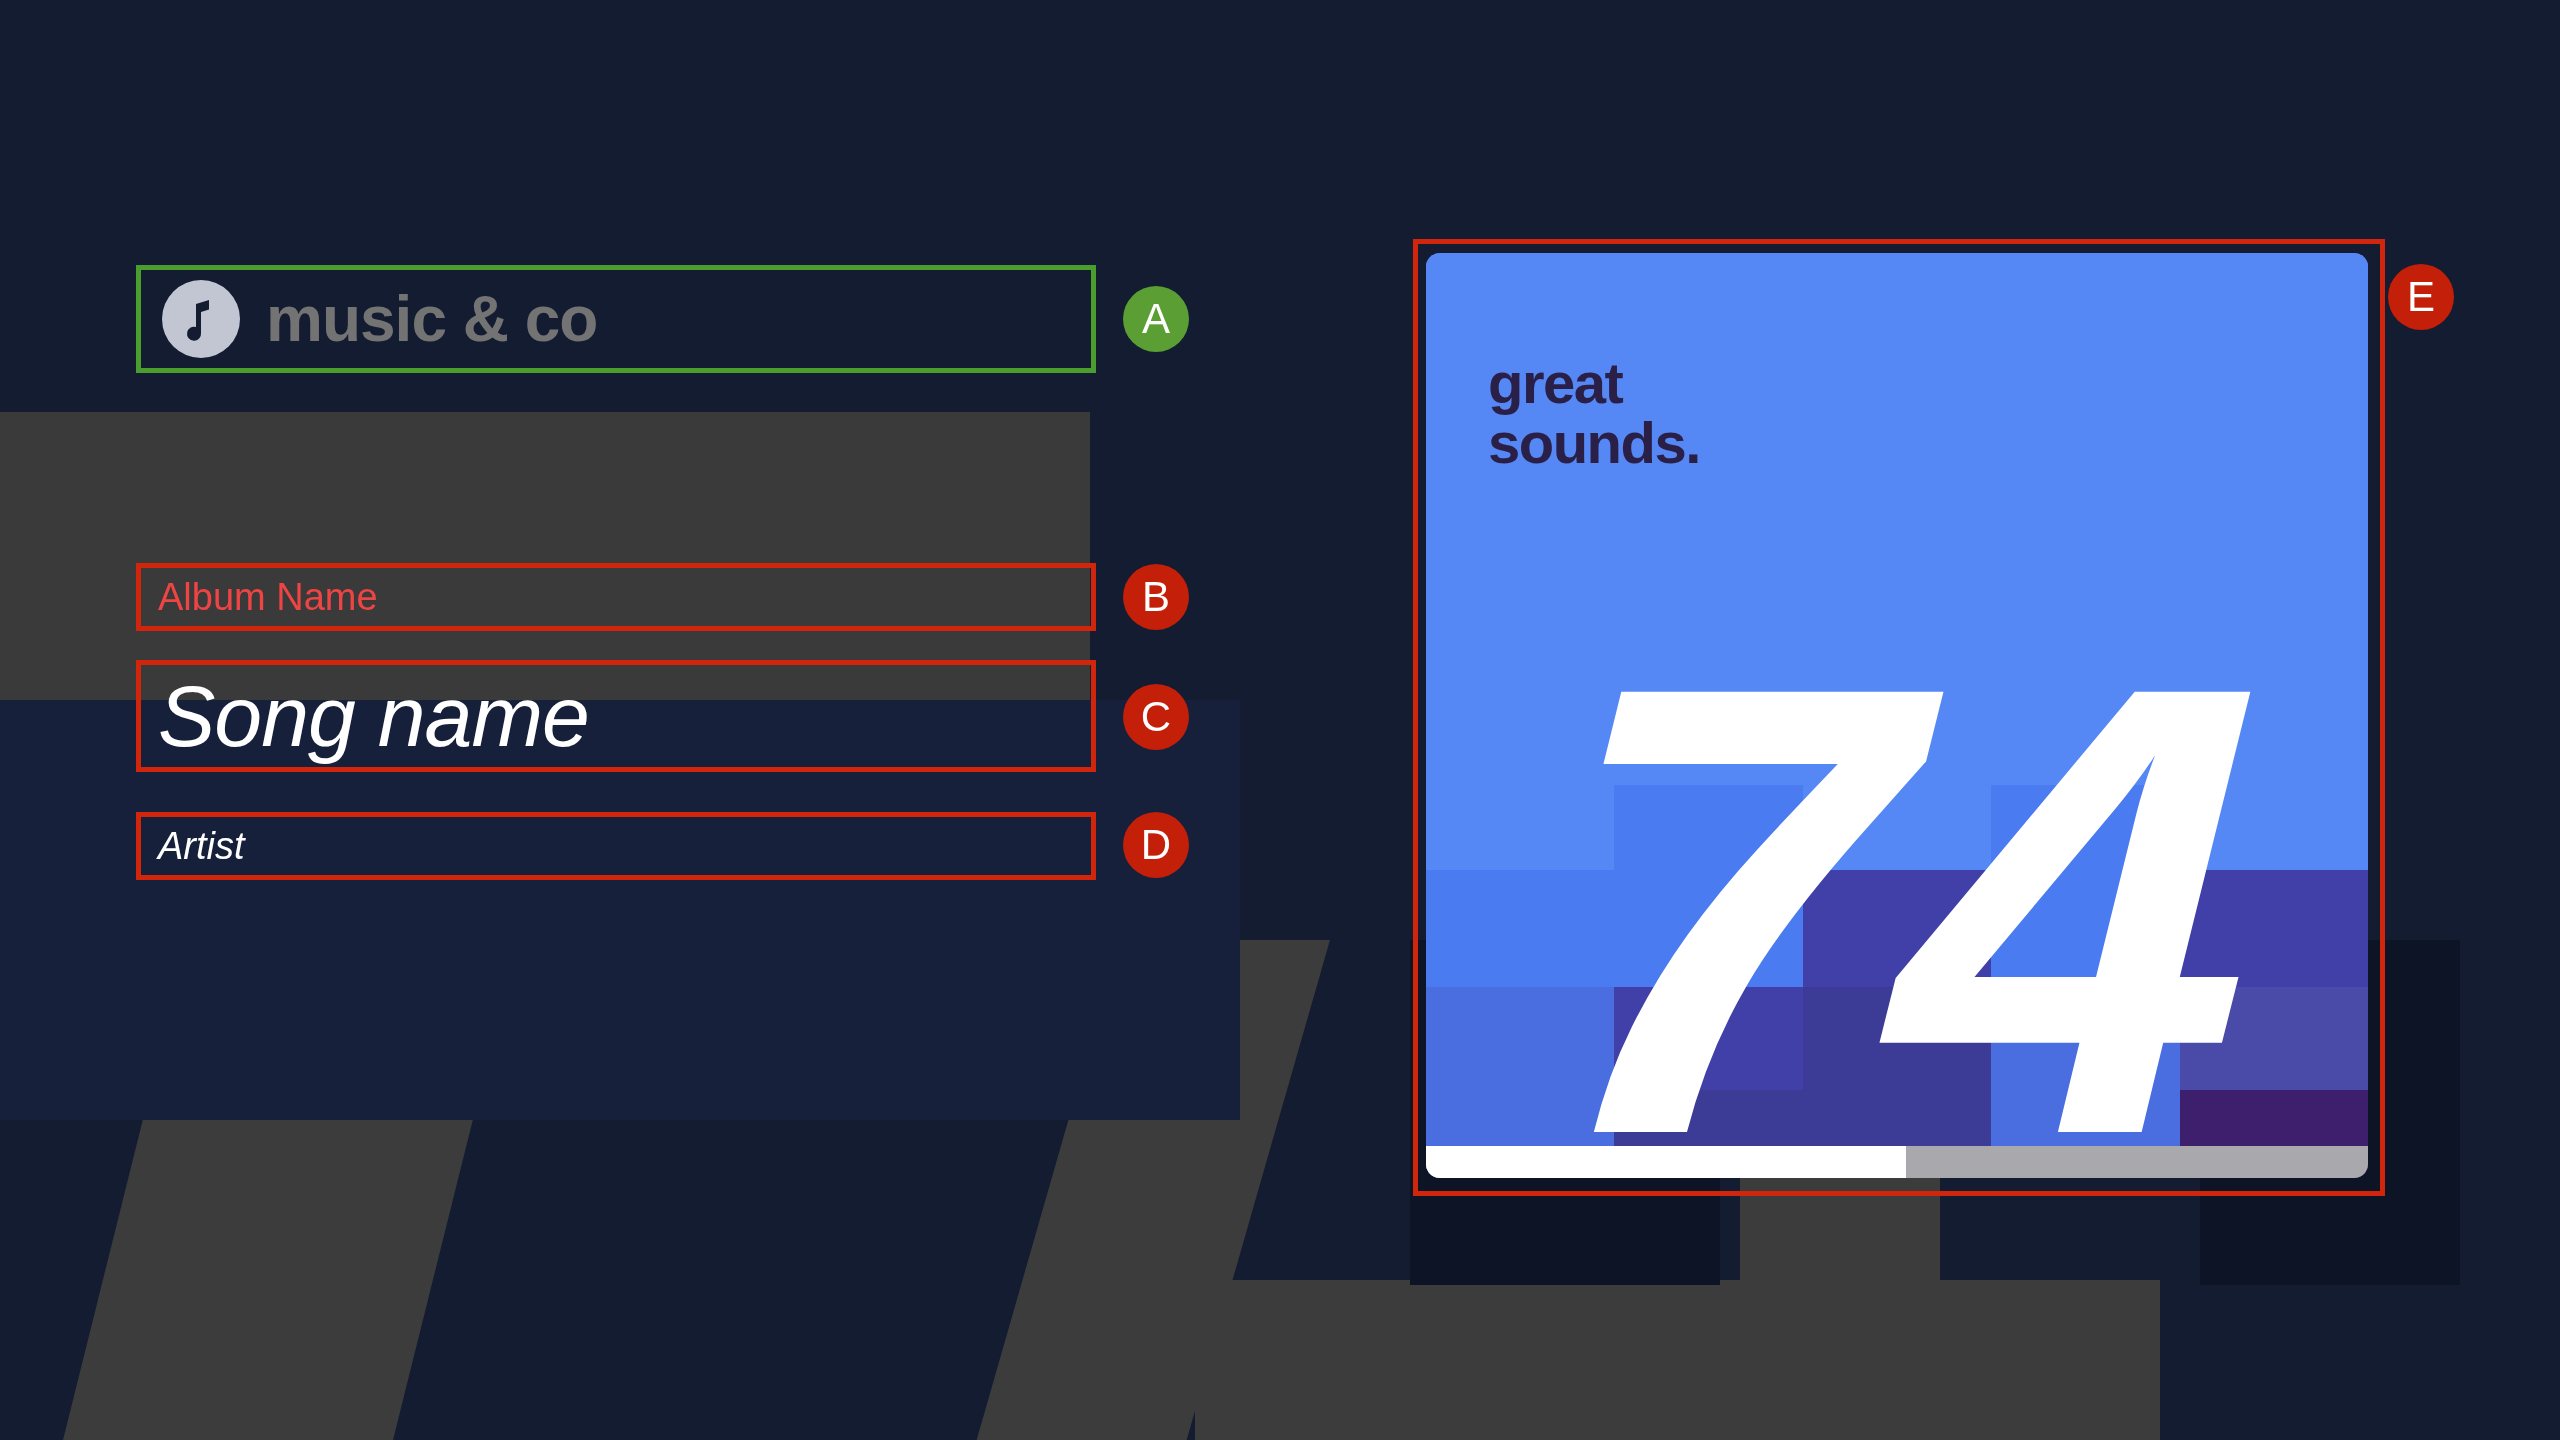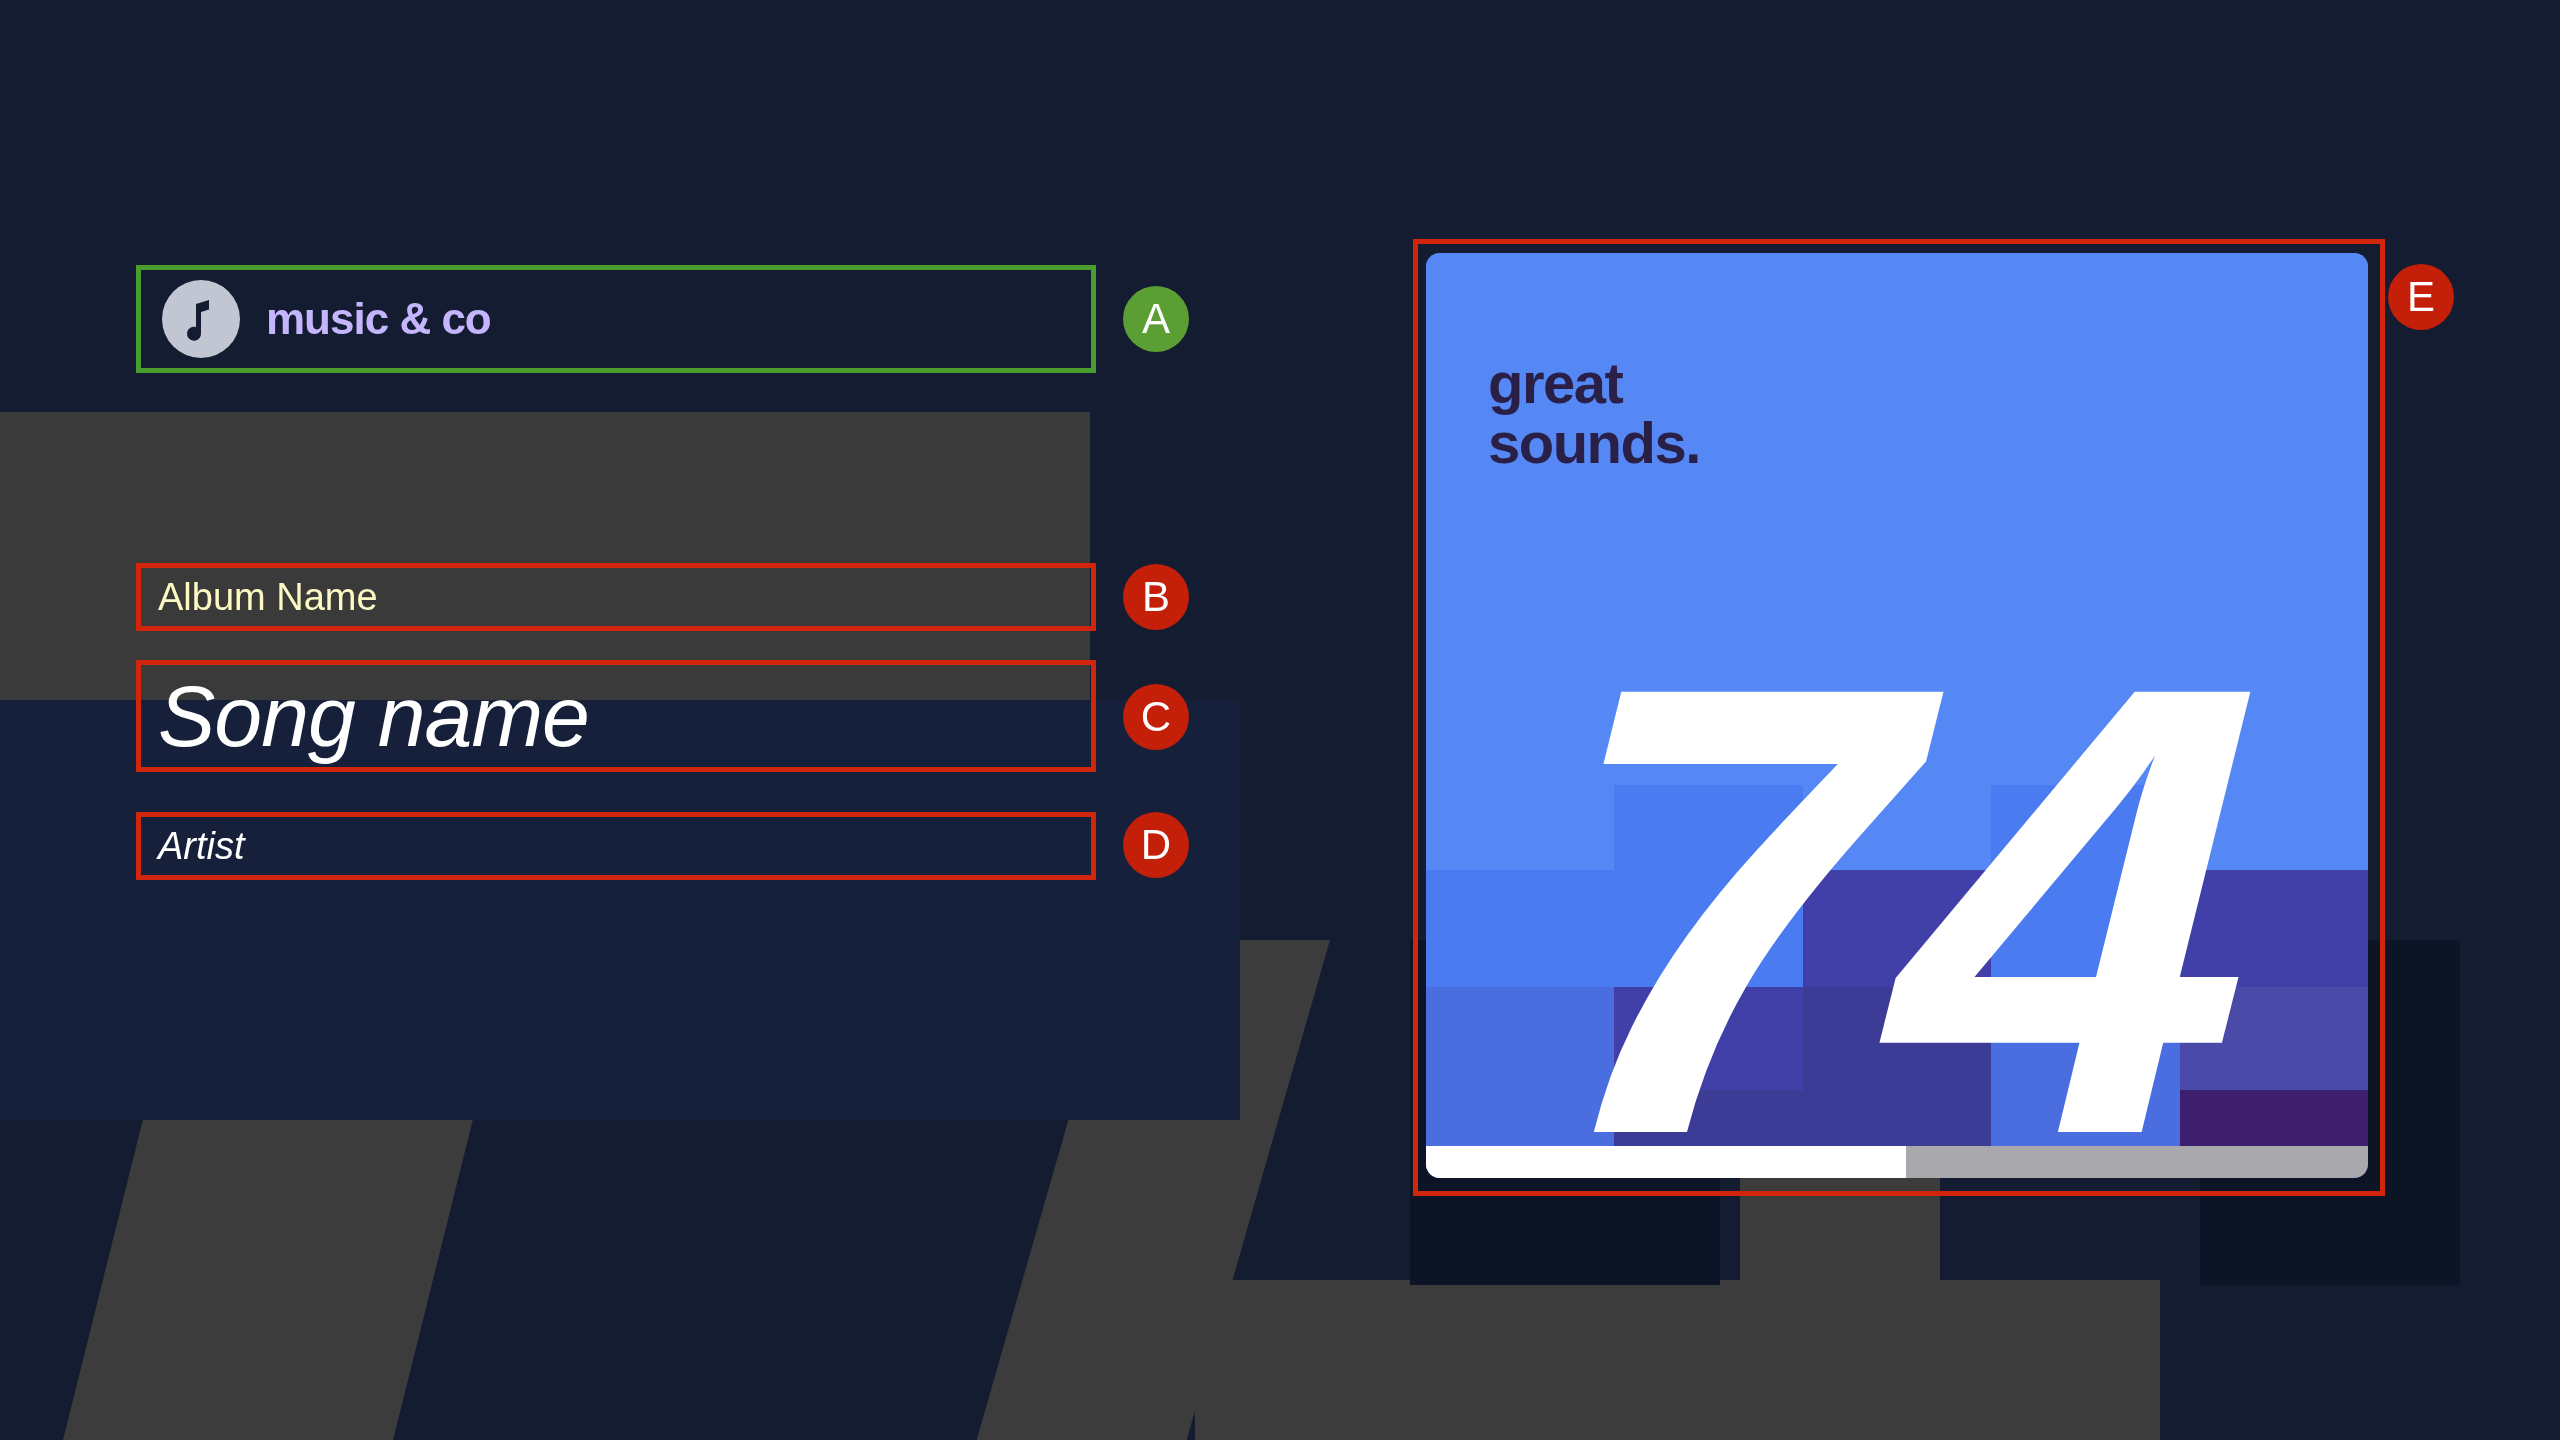--- a/index.html
+++ b/index.html
@@ -123,22 +123,22 @@
     height: 78px;
     border-radius: 50%;
     background: #c1c6d2;
     display: flex;
     align-items: center;
     justify-content: center;
     flex: none;
   }
   .logo-circle svg { display: block; }
   .brand-text {
-    color: #c4b5fd;
-    font-size: 44px;
+    color: #737373;
+    font-size: 64px;
     font-weight: 700;
     letter-spacing: -1px;
     line-height: 1;
     white-space: nowrap;
   }
 
   
   .field {
     position: absolute;
     box-sizing: border-box;
@@ -149,21 +149,21 @@
   .field-outline {
     position: absolute;
     box-sizing: border-box;
     border: 5px solid #d2260c;
     pointer-events: none;
   }
   .album-field   { left: 136px; top: 563px; width: 960px; height: 68px; }
   .song-field    { left: 136px; top: 660px; width: 960px; height: 112px; font-style: italic; }
   .artist-field  { left: 136px; top: 812px; width: 960px; height: 68px; font-style: italic; }
 
-  .album-text  { color: #fef9c3; font-size: 38px; font-weight: 400; line-height: 1; }
+  .album-text  { color: #ef4444; font-size: 38px; font-weight: 400; line-height: 1; }
   .song-text   { color: #ffffff; font-size: 86px; font-weight: 400; line-height: 1; letter-spacing: -1px; }
   .artist-text { color: #ffffff; font-size: 38px; font-weight: 400; line-height: 1; }
 
   
   .art-outline {
     position: absolute;
     left: 1413px;
     top: 239px;
     width: 972px;
     height: 957px;

